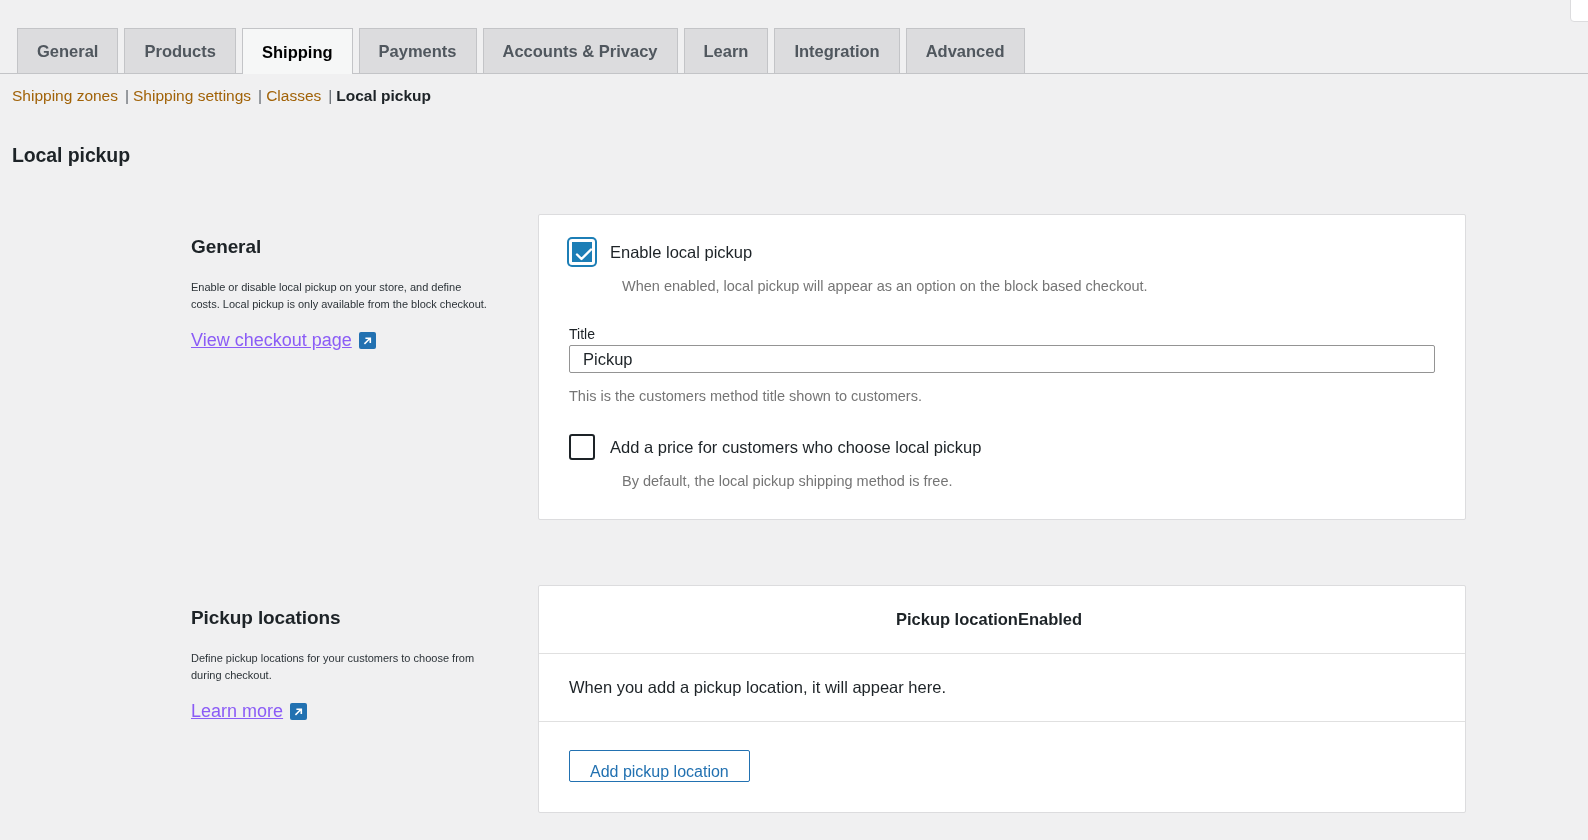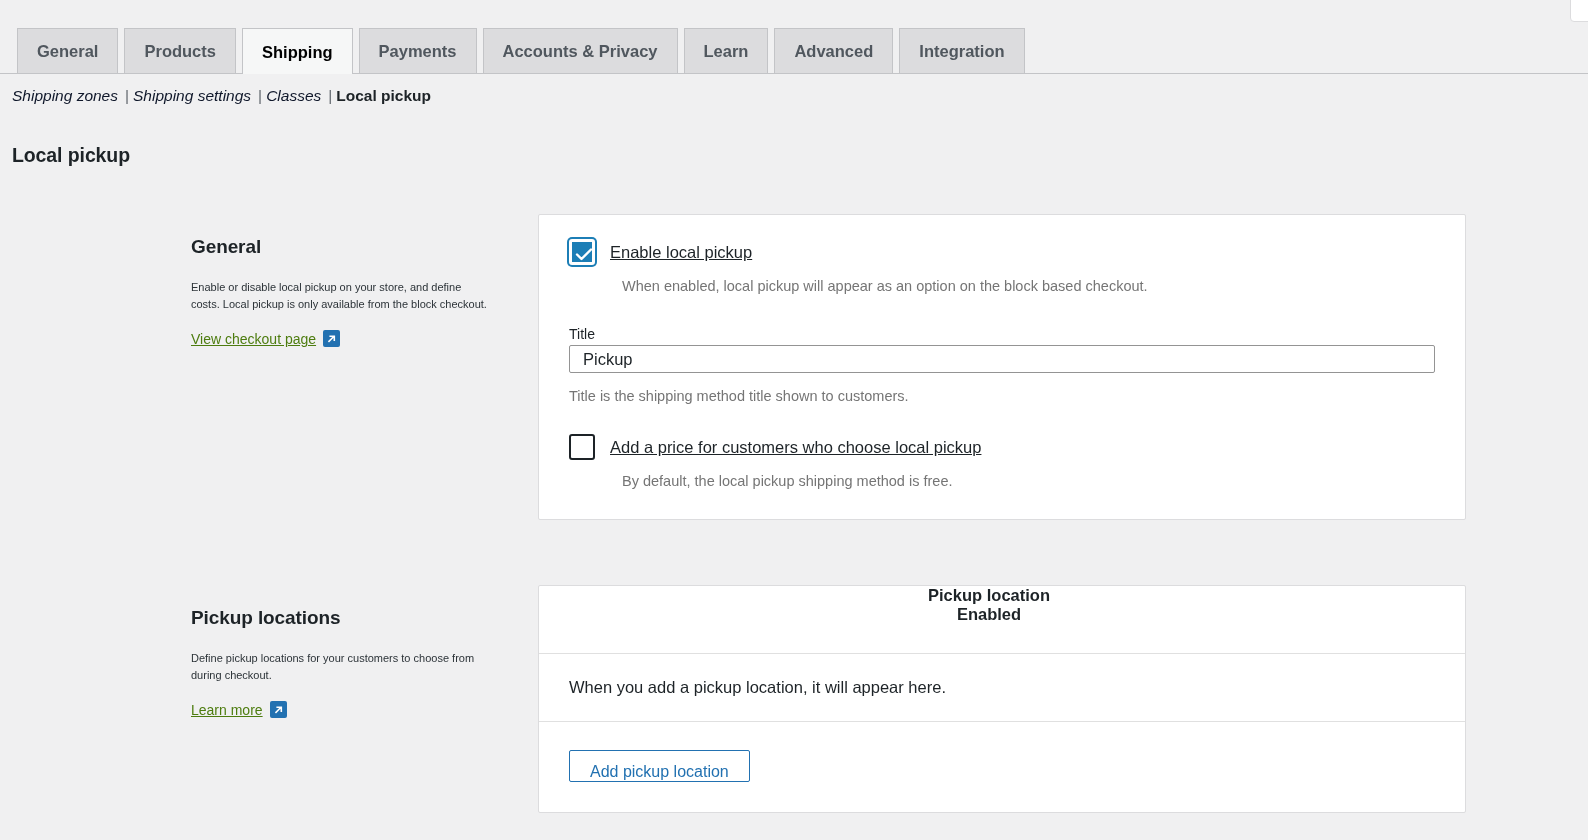--- a/index.html
+++ b/index.html
@@ -75,24 +75,23 @@
     position: absolute;
     top: 85px;
     left: 12px;
     font-size: 15.5px;
     line-height: 1.4;
     display: flex;
     align-items: baseline;
     white-space: nowrap;
   }
   .subnav a {
-    color: #0f172a;
+    color: #a16207;
     text-decoration: none;
     cursor: pointer;
-    font-style: italic;
   }
   .subnav .sep {
     color: #646970;
     margin: 0 4px 0 7px;
   }
   .subnav .current {
     color: #1d2327;
     font-weight: bold;
   }
 
@@ -134,22 +133,22 @@
     line-height: 1.52;
     color: #2c3338;
     margin: 21px 0 0 0;
     max-width: 296px;
   }
   .aside-link {
     display: inline-flex;
     align-items: center;
     gap: 7px;
     margin-top: 18px;
-    font-size: 14px;
-    color: #4d7c0f;
+    font-size: 18px;
+    color: #8b5cf6;
     text-decoration: underline;
     cursor: pointer;
   }
   .ext-icon {
     display: inline-block;
     width: 17px;
     height: 17px;
     background: #2271b1;
     border-radius: 2px;
     position: relative;
@@ -165,21 +164,20 @@
     box-sizing: border-box;
     flex: 1 1 auto;
   }
   #general-card { padding: 24px 30px 30px 30px; }
 
   
   .check-row {
     display: flex;
     align-items: center;
     gap: 15px;
-    text-decoration: underline;
   }
   .cb {
     width: 26px;
     height: 26px;
     box-sizing: border-box;
     flex: 0 0 26px;
     border-radius: 3px;
     cursor: pointer;
     position: relative;
   }
@@ -229,29 +227,28 @@
   .field-desc {
     font-size: 14.5px;
     color: #757575;
     margin-top: 15px;
   }
   .second-check { margin-top: 30px; align-items: center; }
 
   
   .table-head {
     display: flex;
-    justify-content: flex-start;
+    justify-content: center;
     align-items: center;
     padding: 0 56px 0 30px;
     height: 67px;
     border-bottom: 1px solid #e0e0e0;
     font-size: 16.5px;
     font-weight: bold;
     color: #1d2327;
-    flex-direction: column;
   }
   .table-empty {
     padding: 0 30px;
     height: 67px;
     display: flex;
     align-items: center;
     font-size: 16.5px;
     color: #1d2327;
     border-bottom: 1px solid #e0e0e0;
   }
@@ -276,22 +273,22 @@
 
 <div class="corner-sliver"></div>
 
 <nav class="tab-bar">
   <div class="tab">General</div>
   <div class="tab">Products</div>
   <div class="tab active">Shipping</div>
   <div class="tab">Payments</div>
   <div class="tab">Accounts &amp; Privacy</div>
   <div class="tab">Learn</div>
+  <div class="tab">Integration</div>
   <div class="tab">Advanced</div>
-  <div class="tab">Integration</div>
 </nav>
 
 <div class="subnav">
   <a>Shipping zones</a>
   <span class="sep">|</span>
   <a>Shipping settings</a>
   <span class="sep">|</span>
   <a>Classes</a>
   <span class="sep">|</span>
   <span class="current">Local pickup</span>
@@ -322,21 +319,21 @@
           <path d="M4 10.5l4.5 4.5L18 5.5" stroke="#ffffff" stroke-width="2.4" fill="none" stroke-linecap="round" stroke-linejoin="round"></path>
         </svg>
       </span>
       <span class="check-label">Enable local pickup</span>
     </div>
     <div class="help-text">When enabled, local pickup will appear as an option on the block based checkout.</div>
 
     <div class="field-block">
       <label class="field-label">Title</label>
       <input class="field-input" type="text" value="Pickup" style="">
-      <div class="field-desc">Title is the shipping method title shown to customers.</div>
+      <div class="field-desc">This is the customers method title shown to customers.</div>
     </div>
 
     <div class="check-row second-check">
       <span class="cb unchecked"></span>
       <span class="check-label">Add a price for customers who choose local pickup</span>
     </div>
     <div class="help-text">By default, the local pickup shipping method is free.</div>
 
   </div>
 </section>

